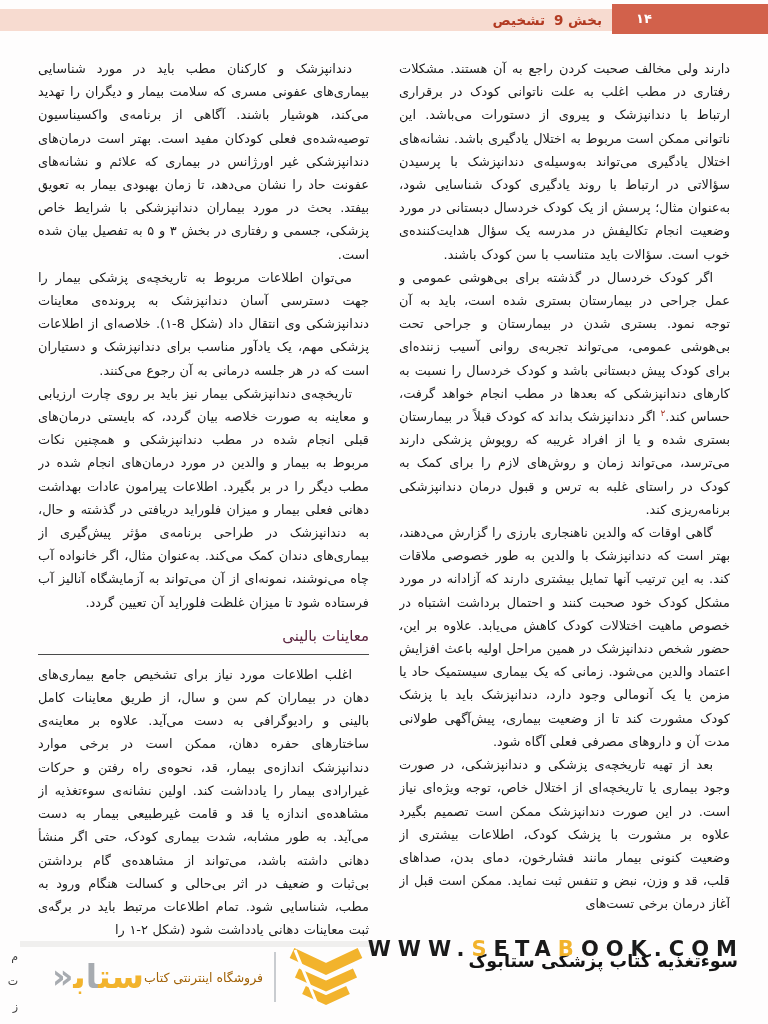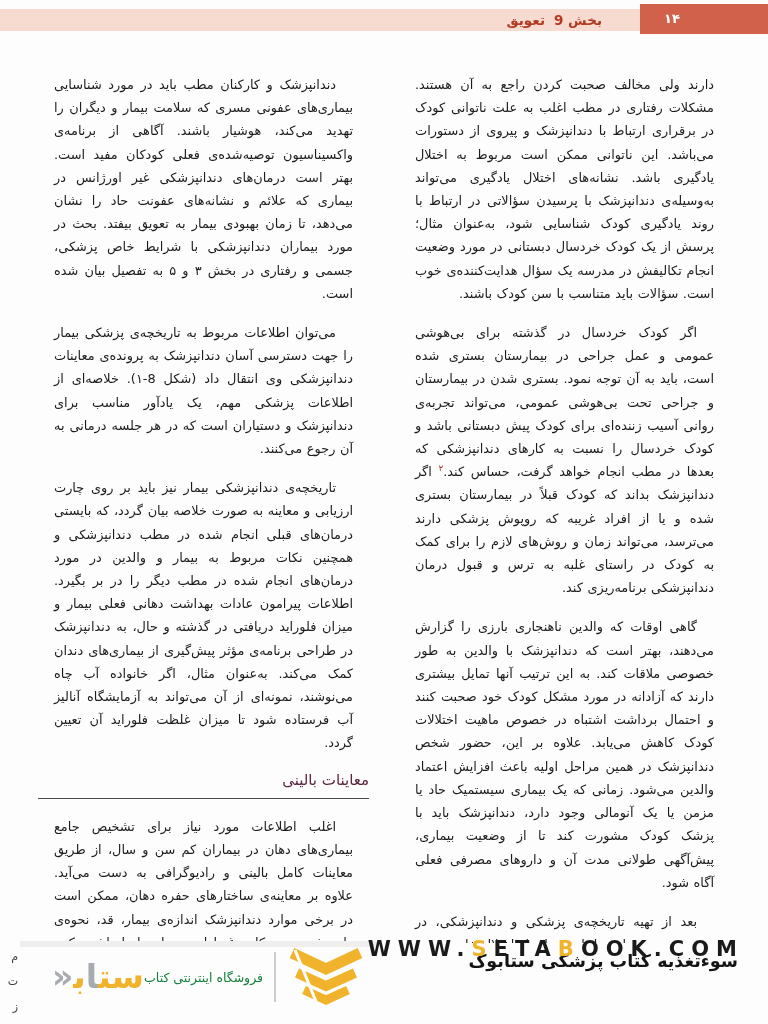--- a/index.html
+++ b/index.html
@@ -6,38 +6,38 @@
   body{
     width:768px;height:1024px;background:#ffffff;
     font-family:"DejaVu Sans",sans-serif;
     -webkit-font-smoothing:antialiased;
   }
   .page{position:relative;width:768px;height:1024px;background:#fefdfd;overflow:hidden;direction:rtl;}
 
   
   .header-bar{position:absolute;top:9px;left:0;width:768px;height:22px;background:#f7dbd0;}
   .page-number-block{
-    position:absolute;top:4px;right:0;width:128px;height:30px;background:#d2614b;
+    position:absolute;top:4px;right:0;width:156px;height:30px;background:#d2614b;
     direction:ltr;text-align:left;padding-left:24px;box-sizing:border-box;
     color:#ffffff;font-weight:bold;font-size:13px;line-height:30px;
   }
   .header-title{
     position:absolute;top:9px;right:166px;height:22px;line-height:22px;
     color:#b23a22;font-weight:bold;font-size:13.5px;white-space:nowrap;
   }
   .header-title .sec-title{margin-right:9px;}
 
   
   .content{
     position:absolute;top:57px;right:38px;left:38px;height:886px;
     display:flex;gap:30px;
   }
   .col{flex:1;min-width:0;overflow:hidden;}
   .para{
-    margin:16px;font-size:12.9px;line-height:23.2px;text-align:justify;
+    margin:0;font-size:12.9px;line-height:23.2px;text-align:justify;
     color:#1c1c1c;word-spacing:0.5px;
   }
   .para.indent{text-indent:17px;}
   .para.hl{background:#e4e4e4;padding:0 3px;}
   .para sup.fn{color:#a93a2a;font-size:9px;line-height:0;}
   .col-heading{
     margin:13px 0 0 0;font-size:15px;font-weight:normal;color:#5c2540;
     padding-bottom:9px;border-bottom:1.6px solid #4a4a4a;margin-bottom:8px;
   }
 
@@ -54,35 +54,35 @@
     font-size:21px;font-weight:bold;letter-spacing:7px;color:#1a1a1a;white-space:nowrap;
   }
   .website .accent{color:#f2b32c;}
   .website .dark{color:#1a1a1a;}
 
   .logo{position:absolute;top:948px;left:52px;display:flex;direction:ltr;align-items:center;gap:11px;}
   .logo-text{display:flex;flex-direction:row;align-items:center;}
   .wordmark{direction:rtl;font-size:33px;font-weight:bold;line-height:40px;white-space:nowrap;}
   .wordmark .accent{color:#f2b32c;}
   .wordmark .grey{color:#a7abb0;}
-  .tagline{color:#15803d;font-size:12.5px;margin-top:1px;}
+  .tagline{color:#a16207;font-size:12.5px;margin-top:1px;}
   .logo-divider{width:2px;height:50px;background:#c9ccd0;}
   .emblem{display:block;}
 
   .marginalia{position:absolute;left:2px;top:950px;width:16px;color:#3d3d3d;font-size:11px;direction:rtl;}
   .marginalia div{height:25px;}
 </style>
 </head>
 <body>
 
 <div class="page">
 
   <div class="header-bar"></div>
   <div class="header-title">
-    <span class="sec-label">بخش 9</span><span class="sec-title">تعویق</span>
+    <span class="sec-label">بخش 9</span><span class="sec-title">تشخیص</span>
   </div>
   <div class="page-number-block">
     <span>۱۴</span>
   </div>
 
   <main class="content">
     <section class="col" id="col-right">
         <p class="para">دارند ولی مخالف صحبت کردن راجع به آن هستند. مشکلات رفتاری در مطب اغلب به علت ناتوانی کودک در برقراری ارتباط با دندانپزشک و پیروی از دستورات می‌باشد. این ناتوانی ممکن است مربوط به اختلال یادگیری باشد. نشانه‌های اختلال یادگیری می‌تواند به‌وسیله‌ی دندانپزشک با پرسیدن سؤالاتی در ارتباط با روند یادگیری کودک شناسایی شود، به‌عنوان مثال؛ پرسش از یک کودک خردسال دبستانی در مورد وضعیت انجام تکالیفش در مدرسه یک سؤال هدایت‌کننده‌ی خوب است. سؤالات باید متناسب با سن کودک باشند.</p>
         <p class="para indent">اگر کودک خردسال در گذشته برای بی‌هوشی عمومی و عمل جراحی در بیمارستان بستری شده است، باید به آن توجه نمود. بستری شدن در بیمارستان و جراحی تحت بی‌هوشی عمومی، می‌تواند تجربه‌ی روانی آسیب زننده‌ای برای کودک پیش دبستانی باشد و کودک خردسال را نسبت به کارهای دندانپزشکی که بعدها در مطب انجام خواهد گرفت، حساس کند.<sup class="fn">۲</sup> اگر دندانپزشک بداند که کودک قبلاً در بیمارستان بستری شده و یا از افراد غریبه که روپوش پزشکی دارند می‌ترسد، می‌تواند زمان و روش‌های لازم را برای کمک به کودک در راستای غلبه به ترس و قبول درمان دندانپزشکی برنامه‌ریزی کند.</p>
         <p class="para indent">گاهی اوقات که والدین ناهنجاری بارزی را گزارش می‌دهند، بهتر است که دندانپزشک با والدین به طور خصوصی ملاقات کند. به این ترتیب آنها تمایل بیشتری دارند که آزادانه در مورد مشکل کودک خود صحبت کنند و احتمال برداشت اشتباه در خصوص ماهیت اختلالات کودک کاهش می‌یابد. علاوه بر این، حضور شخص دندانپزشک در همین مراحل اولیه باعث افزایش اعتماد والدین می‌شود. زمانی که یک بیماری سیستمیک حاد یا مزمن یا یک آنومالی وجود دارد، دندانپزشک باید با پزشک کودک مشورت کند تا از وضعیت بیماری، پیش‌آگهی طولانی مدت آن و داروهای مصرفی فعلی آگاه شود.</p>

